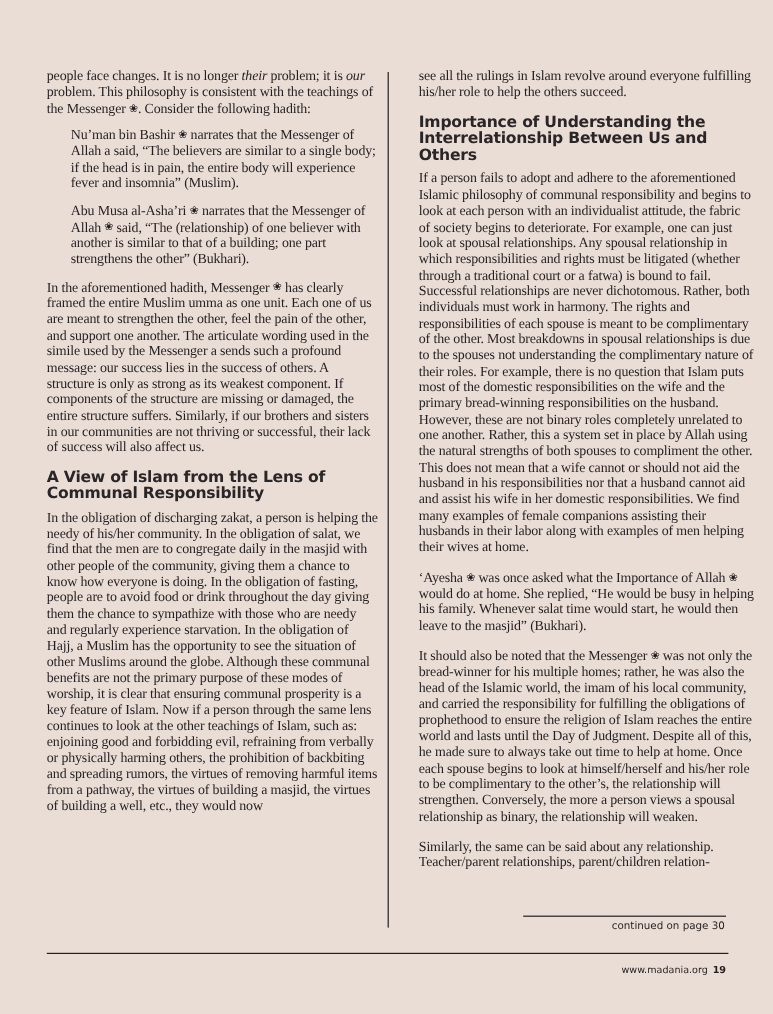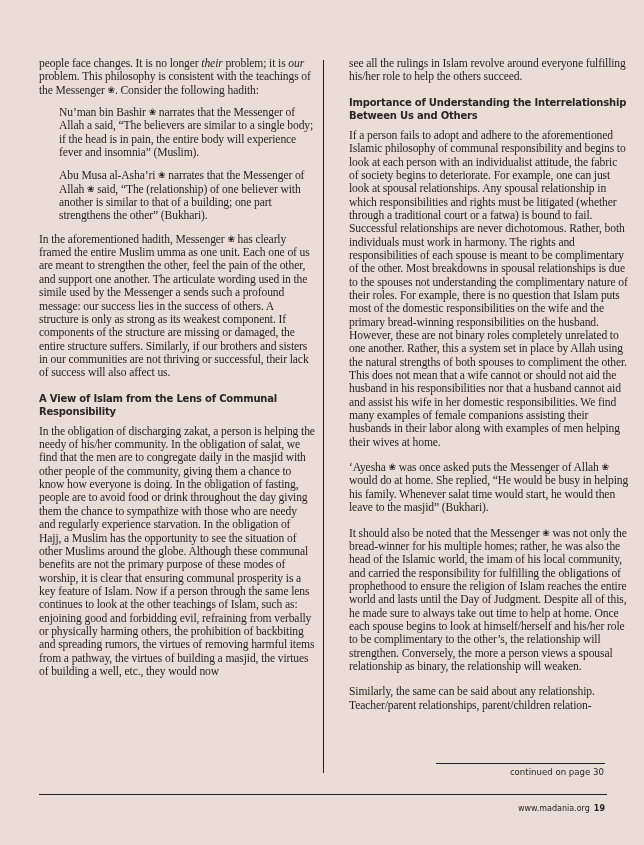--- a/index.html
+++ b/index.html
@@ -20,21 +20,21 @@
   }
   .col.left { left: 39px; width: 276px; }
   .col.right { left: 349px; width: 280px; }
   .col p { margin: 0 0 12px 0; }
   .col p.tight { margin-bottom: 9px; }
   .quote { padding-left: 20px; margin: 0 0 10px 0; }
   .quote p { margin: 0 0 10px 0; }
   h2 {
     font-family: "DejaVu Sans", "Liberation Sans", sans-serif;
     font-weight: bold;
-    font-size: 10px;
+    font-size: 13px;
     line-height: 13.6px;
     margin: 12px 0 6px 0;
     letter-spacing: -0.2px;
     color: #2a2526;
   }
   .hon { font-size: 9px; vertical-align: 1px; }
   .divider {
     position: absolute; left: 323px; top: 60px; width: 1px; height: 713px;
     background: #231f20;
   }
@@ -80,21 +80,21 @@
 
   <div class="divider"></div>
 
   <div class="col right">
     <p class="tight">see all the rulings in Islam revolve around everyone fulfilling his/her role to help the others succeed.</p>
 
     <h2>Importance of Understanding the Interrelationship Between Us and Others</h2>
 
     <p>If a person fails to adopt and adhere to the aforementioned Islamic philosophy of communal responsibility and begins to look at each person with an individualist attitude, the fabric of society begins to deteriorate. For example, one can just look at spousal relationships. Any spousal relationship in which responsibilities and rights must be litigated (whether through a traditional court or a fatwa) is bound to fail. Successful relationships are never dichotomous. Rather, both individuals must work in harmony. The rights and responsibilities of each spouse is meant to be complimentary of the other. Most breakdowns in spousal relationships is due to the spouses not understanding the complimentary nature of their roles. For example, there is no question that Islam puts most of the domestic responsibilities on the wife and the primary bread-winning responsibilities on the husband. However, these are not binary roles completely unrelated to one another. Rather, this a system set in place by Allah using the natural strengths of both spouses to compliment the other. This does not mean that a wife cannot or should not aid the husband in his responsibilities nor that a husband cannot aid and assist his wife in her domestic responsibilities. We find many examples of female companions assisting their husbands in their labor along with examples of men helping their wives at home.</p>
 
-    <p><span>‘Ayesha </span><span class="hon">❀</span><span> was once asked puts the Messenger of Allah </span><span class="hon">❀</span><span> would do at home. She replied, “He would be busy in helping his family. Whenever salat time would start, he would then leave to the masjid” (Bukhari).</span></p>
+    <p><span>‘Ayesha </span><span class="hon">❀</span><span> was once asked what the Importance of Allah </span><span class="hon">❀</span><span> would do at home. She replied, “He would be busy in helping his family. Whenever salat time would start, he would then leave to the masjid” (Bukhari).</span></p>
 
     <p><span>It should also be noted that the Messenger </span><span class="hon">❀</span><span> was not only the bread-winner for his multiple homes; rather, he was also the head of the Islamic world, the imam of his local community, and carried the responsibility for fulfilling the obligations of prophethood to ensure the religion of Islam reaches the entire world and lasts until the Day of Judgment. Despite all of this, he made sure to always take out time to help at home. Once each spouse begins to look at himself/herself and his/her role to be complimentary to the other’s, the relationship will strengthen. Conversely, the more a person views a spousal relationship as binary, the relationship will weaken.</span></p>
 
 
     <p>Similarly, the same can be said about any relationship. Teacher/parent relationships, parent/children relation-</p>
   </div>
 
   <div class="cont-rule"></div>
   <div class="cont-text">continued on page 30</div>
 

